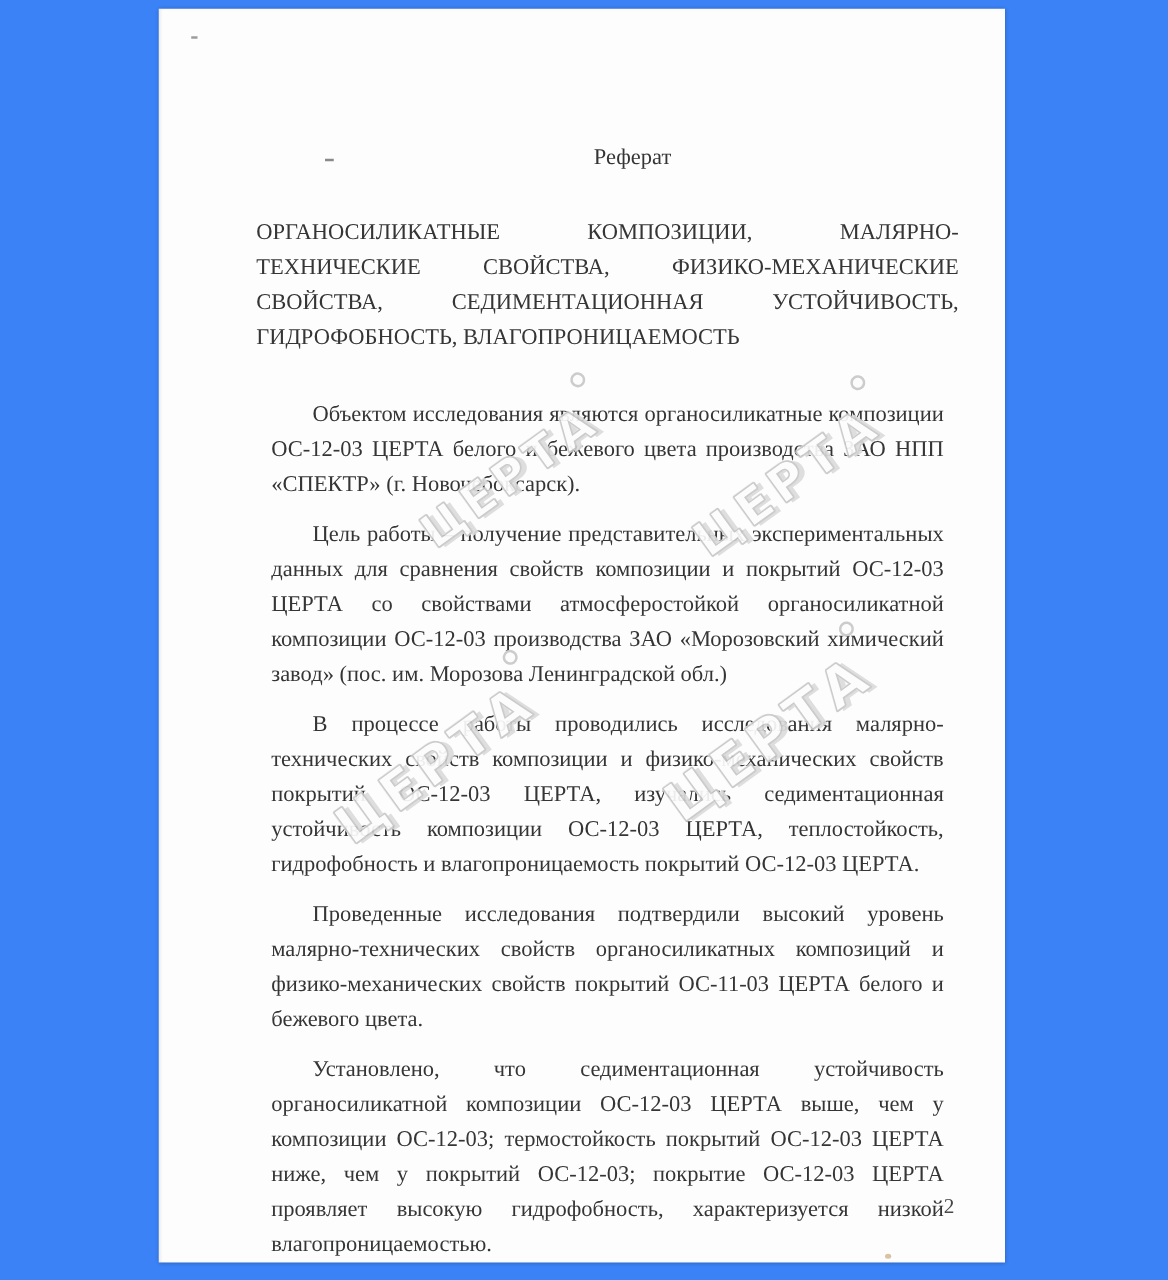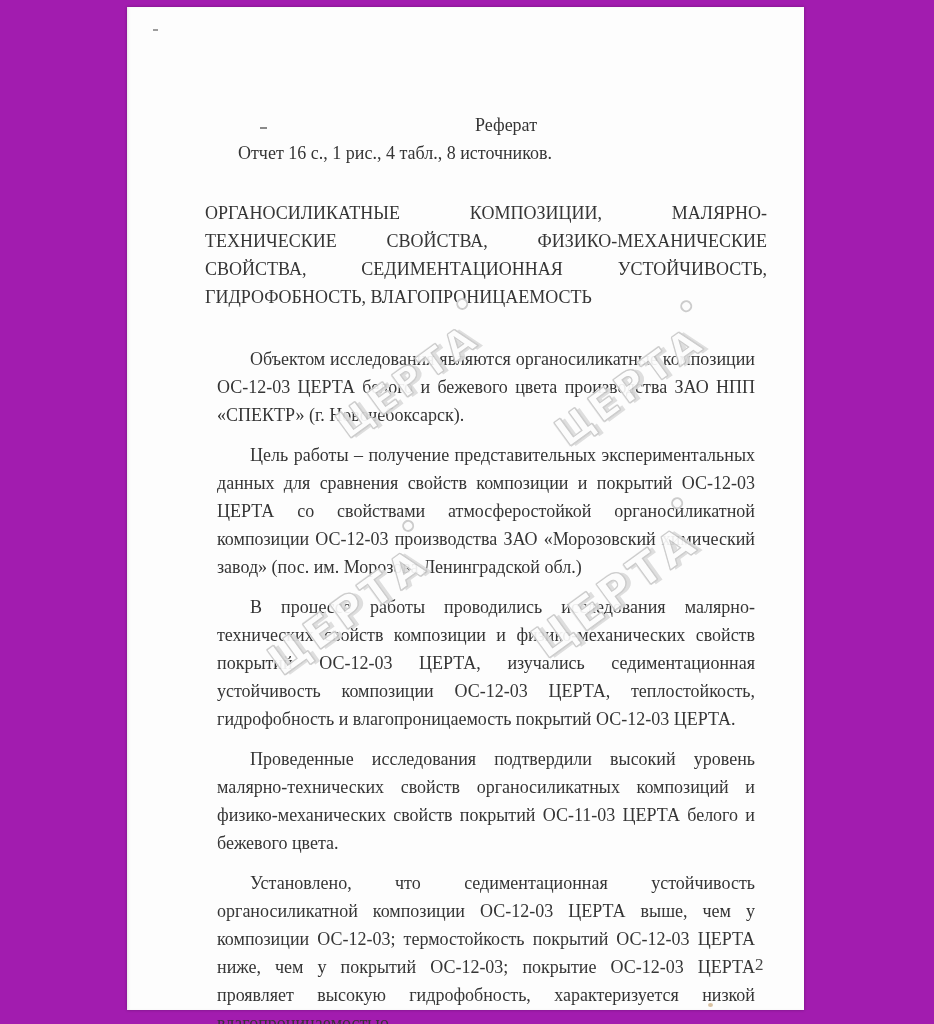--- a/index.html
+++ b/index.html
@@ -1,20 +1,20 @@
 <!DOCTYPE html>
 <html lang="ru"><head>
 <meta charset="utf-8">
 <style>
   html, body { margin: 0; padding: 0; background: #d7d7d7; }
   .scene {
     position: relative;
     width: 934px;
     height: 1024px;
-    background: #a21caf;
+    background: #3b82f6;
     overflow: hidden;
     font-family: "Liberation Serif", serif;
   }
   .paper {
     position: absolute;
     left: 127px;
     top: 7px;
     width: 677px;
     height: 1003px;
     background: #fdfdfd;
@@ -93,21 +93,20 @@
 </style>
 </head>
 <body>
 
 <div class="scene">
   <div class="paper">
 
     <div class="content">
       <h1 class="doc-title">Реферат</h1>
 
-      <p class="stats-line">Отчет 16 с., 1 рис., 4 табл., 8 источников.</p>
 
       <p class="keywords">ОРГАНОСИЛИКАТНЫЕ КОМПОЗИЦИИ, МАЛЯРНО-ТЕХНИЧЕСКИЕ СВОЙСТВА, ФИЗИКО-МЕХАНИЧЕСКИЕ СВОЙСТВА, СЕДИМЕНТАЦИОННАЯ УСТОЙЧИВОСТЬ, ГИДРОФОБНОСТЬ, ВЛАГОПРОНИЦАЕМОСТЬ</p>
 
       <div class="paras">
         <p>Объектом исследования являются органосиликатные композиции ОС-12-03 ЦЕРТА белого и бежевого цвета производства ЗАО НПП «СПЕКТР» (г. Новочебоксарск).</p>
         <p>Цель работы – получение представительных экспериментальных данных для сравнения свойств композиции и покрытий ОС-12-03 ЦЕРТА со свойствами атмосферостойкой органосиликатной композиции ОС-12-03 производства ЗАО «Морозовский химический завод» (пос. им. Морозова Ленинградской обл.)</p>
         <p>В процессе работы проводились исследования малярно-технических свойств композиции и физико-механических свойств покрытий ОС-12-03 ЦЕРТА, изучались седиментационная устойчивость композиции ОС-12-03 ЦЕРТА, теплостойкость, гидрофобность и влагопроницаемость покрытий ОС-12-03 ЦЕРТА.</p>
         <p>Проведенные исследования подтвердили высокий уровень малярно-технических свойств органосиликатных композиций и физико-механических свойств покрытий ОС-11-03 ЦЕРТА белого и бежевого цвета.</p>
         <p>Установлено, что седиментационная устойчивость органосиликатной композиции ОС-12-03 ЦЕРТА выше, чем у композиции ОС-12-03; термостойкость покрытий ОС-12-03 ЦЕРТА ниже, чем у покрытий ОС-12-03; покрытие ОС-12-03 ЦЕРТА проявляет высокую гидрофобность, характеризуется низкой влагопроницаемостью.</p>
       </div>

